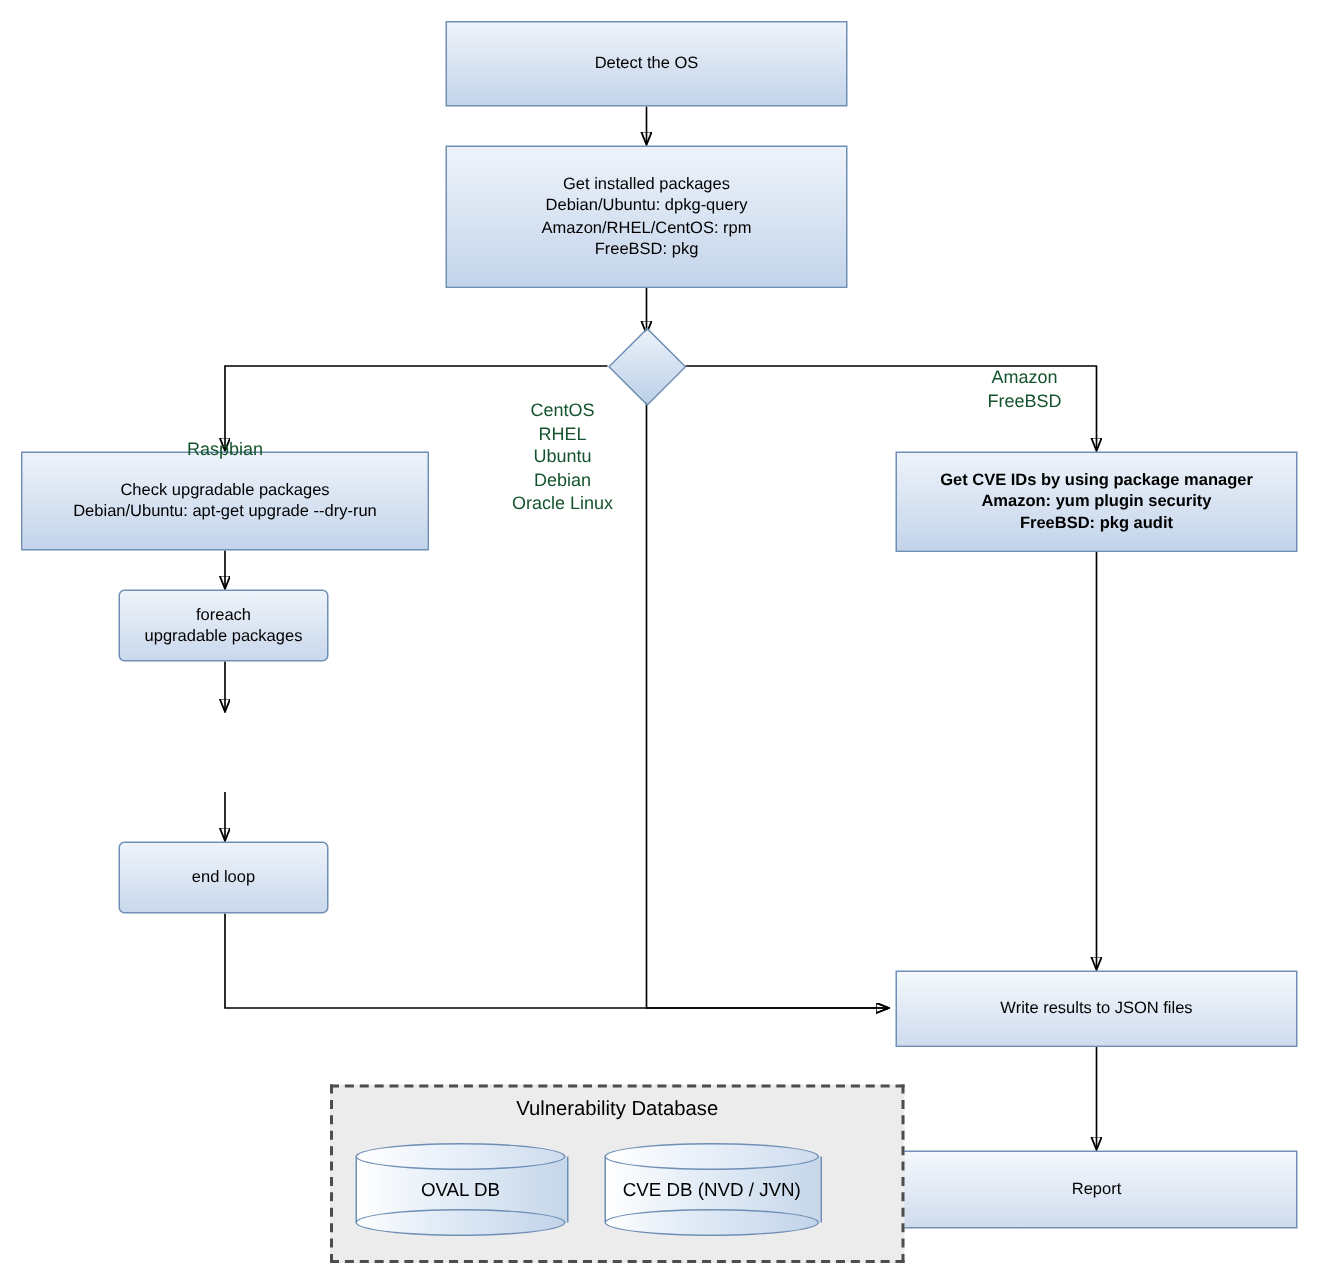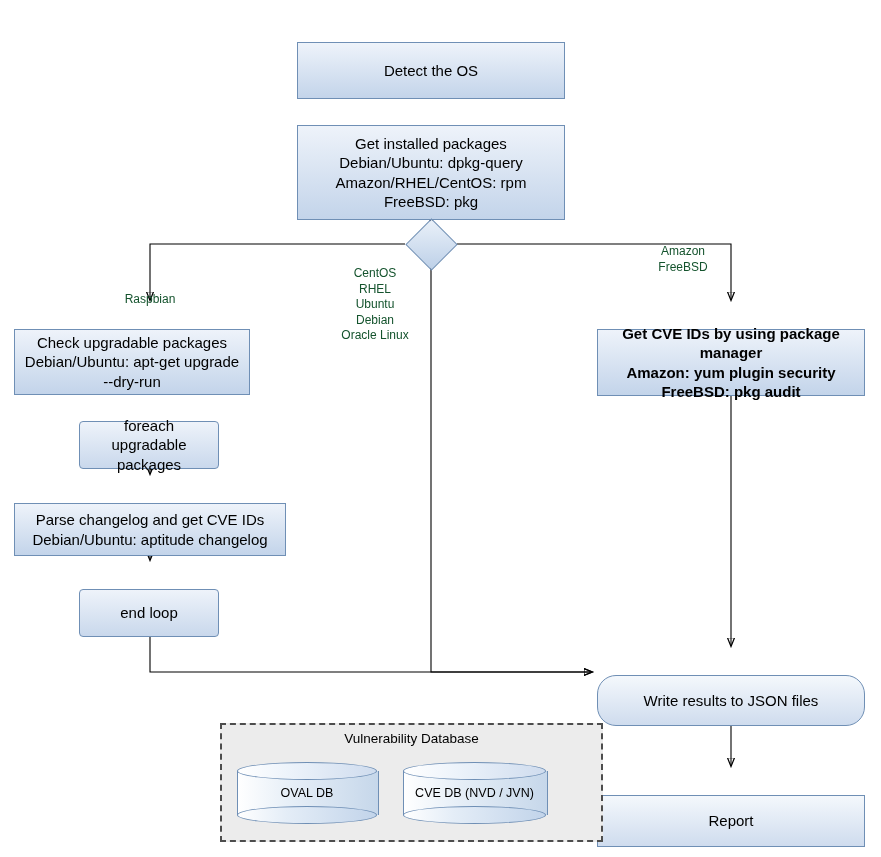--- a/index.html
+++ b/index.html
@@ -21,28 +21,27 @@
     width: 881px;
     height: 857px;
   }
   .node {
     position: absolute;
     box-sizing: border-box;
     display: flex;
     align-items: center;
     justify-content: center;
     text-align: center;
-    font-size: 15px;
+    font-size: 11px;
     line-height: 1.28;
     color: #000;
     border: 1px solid #6f8fb5;
     background: linear-gradient(180deg, #eef3fa 0%, #c3d4ea 100%);
     white-space: pre-line;
     padding: 13px 6px;
-    margin-top: 28px;
   }
   .node.box {
     border-radius: 0;
   }
   .node.loop {
     border-radius: 4px;
     background: linear-gradient(180deg, #eef3fa 0%, #c9d8ec 100%);
   }
   .node.flat {
     background: linear-gradient(180deg, #f4f8fc 0%, #cfdcee 100%);
@@ -170,36 +169,34 @@
 
   <div class="node box" style="left:297px; top:14px; width:268px; height:57px;">Detect the OS</div>
 
   <div class="node box" style="left:297px; top:97px; width:268px; height:95px;">Get installed packages
 Debian/Ubuntu: dpkg-query
 Amazon/RHEL/CentOS: rpm
 FreeBSD: pkg</div>
 
   <div class="diamond" style="left:413px; top:226px; width:37px; height:37px;"></div>
 
-  <div class="node box" style="left:14px; top:301px; width:236px; height:66px;">Check upgradable packages
+  <div class="node box" style="left:14px; top:301px; width:272px; height:66px;">Check upgradable packages
 Debian/Ubuntu: apt-get upgrade --dry-run</div>
 
   <div class="node loop" style="left:79px; top:393px; width:140px; height:48px;">foreach
 upgradable  packages</div>
 
-  <div class="node box" style="left:14px; top:475px; width:272px; height:53px;">Parse changelog and get  CVE IDs
-Debian/Ubuntu: aptitude changelog</div>
 
   <div class="node loop" style="left:79px; top:561px; width:140px; height:48px;">end loop</div>
 
   <div class="node box" style="left:597px; top:301px; width:268px; height:67px;font-weight:bold;">Get CVE IDs by using package manager
 Amazon: yum plugin security
 FreeBSD: pkg audit</div>
 
-  <div class="node box flat" style="left:597px; top:647px; width:268px; height:51px;border-radius:19px;">Write results to JSON files</div>
+  <div class="node box flat" style="left:597px; top:647px; width:268px; height:51px;">Write results to JSON files</div>
 
   <div class="node box flat" style="left:597px; top:767px; width:268px; height:52px;">Report</div>
 
   <div class="edge-label" style="left:150px; top:263px; width:120px; transform:translateX(-50%);margin-top:29px;">Raspbian</div>
 
   <div class="edge-label" style="left:375px; top:266px; width:110px; transform:translateX(-50%);">CentOS
 RHEL
 Ubuntu
 Debian
 Oracle Linux</div>

